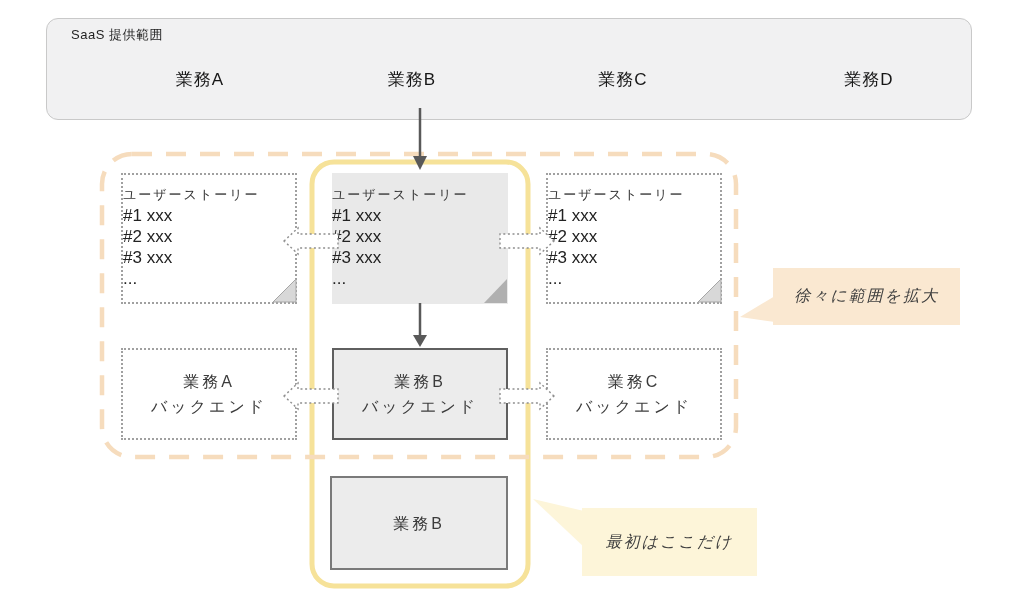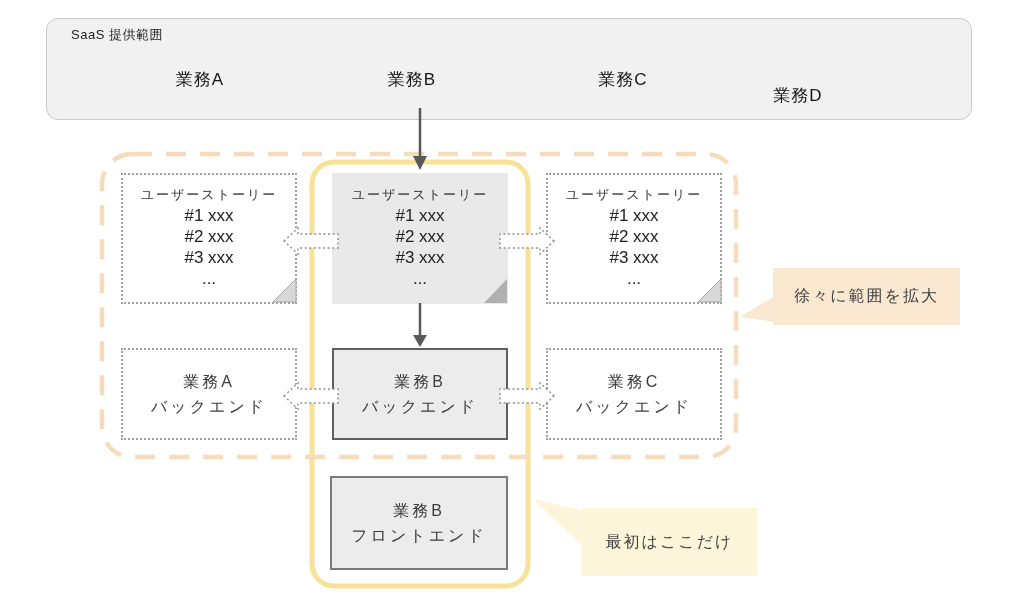--- a/index.html
+++ b/index.html
@@ -24,40 +24,40 @@
   .saas-label{position:absolute;left:71px;top:26px;font-size:13px;color:#1f1f1f;letter-spacing:.5px;}
 
   .chevron-poly{fill:#ffffff;stroke:var(--chevron-border);stroke-width:1.5;}
   .chevron-label{position:absolute;top:68px;width:180px;text-align:center;
     font-size:17px;color:#161616;letter-spacing:1px;}
 
   .dashed-scope{fill:none;stroke:var(--dashed-scope);stroke-width:4.5;stroke-dasharray:20 14;}
   .yellow-scope{fill:none;stroke:var(--yellow-scope);stroke-width:5;}
 
   .note{position:absolute;width:176px;height:131px;padding-top:10px;
-    display:flex;flex-direction:column;align-items:center;background:#fff;
+    display:flex;flex-direction:column;background:#fff;
     border:2px dotted var(--dotted-border);}
   .note.filled{background:var(--note-fill);border:none;padding-top:12px;}
   .note-title{font-size:13px;color:#333;letter-spacing:2px;line-height:20px;white-space:nowrap;}
   .note-item{font-size:17px;color:#222;line-height:21px;}
 
   .biz-box{position:absolute;width:176px;height:92px;display:flex;flex-direction:column;
     justify-content:center;align-items:center;background:#fff;border:2px dotted var(--dotted-border);
     text-align:center;}
   .biz-box.solid{background:var(--box-fill);border:2px solid var(--box-border);}
   .biz-line{font-size:16px;color:#3c3c3c;letter-spacing:3px;line-height:25px;white-space:nowrap;}
 
   .solid-arrow-line{stroke:var(--arrow);stroke-width:2.5;}
   .solid-arrow-head{fill:var(--arrow);}
   .block-arrow{fill:#ffffff;stroke:#8f8f8f;stroke-width:1.4;stroke-dasharray:2 2.6;}
   .fold-light{fill:#d8d8d8;stroke:#a6a6a6;stroke-width:1;}
   .fold-dark{fill:#b0b0b0;}
 
   .callout{position:absolute;display:flex;align-items:center;justify-content:center;
-    font-size:16px;color:#3f3f3f;letter-spacing:2px;white-space:nowrap;z-index:4;}
+    font-size:16px;color:#3f3f3f;letter-spacing:2px;white-space:nowrap;z-index:4;font-style:italic;}
   .callout.expand{left:773px;top:268px;width:187px;height:57px;background:var(--callout-expand-fill);}
   .callout.first{left:582px;top:508px;width:175px;height:68px;background:var(--callout-first-fill);}
   .tail-expand{fill:var(--callout-expand-fill);}
   .tail-first{fill:var(--callout-first-fill);}
 </style>
 </head>
 <body>
 
 <div class="stage">
 
@@ -71,21 +71,21 @@
   </svg>
 
   <div class="layer">
 
     <div class="saas-container"></div>
     <div class="saas-label">SaaS 提供範囲</div>
 
     <div class="chevron-label" style="left:110px;">業務A</div>
     <div class="chevron-label" style="left:322px;">業務B</div>
     <div class="chevron-label" style="left:533px;">業務C</div>
-    <div class="chevron-label" style="left:708px;margin-top:16px;">業務D</div>
+    <div class="chevron-label" style="left:779px;">業務D</div>
 
     <div class="note" style="left:121px;top:173px;">
       <div class="note-title">ユーザーストーリー</div>
       <div class="note-item">#1 xxx</div>
       <div class="note-item">#2 xxx</div>
       <div class="note-item">#3 xxx</div>
       <div class="note-item">...</div>
     </div>
     <div class="note filled" style="left:332px;top:173px;">
       <div class="note-title">ユーザーストーリー</div>
@@ -110,21 +110,20 @@
       <div class="biz-line">業務B</div>
       <div class="biz-line">バックエンド</div>
     </div>
     <div class="biz-box" style="left:546px;top:348px;">
       <div class="biz-line">業務C</div>
       <div class="biz-line">バックエンド</div>
     </div>
 
     <div class="biz-box solid" style="left:330px;top:476px;width:178px;height:94px;border-color:#7a7a7a;">
       <div class="biz-line">業務B</div>
-      <div class="biz-line">フロントエンド</div>
     </div>
 
     <div class="callout expand">徐々に範囲を拡大</div>
     <div class="callout first">最初はここだけ</div>
   </div>
 
   <svg class="overlay" viewBox="0 0 1024 608">
 
     <line class="solid-arrow-line" x1="420" y1="108" x2="420" y2="157"></line>
     <polygon class="solid-arrow-head" points="413,156 427,156 420,170"></polygon>

